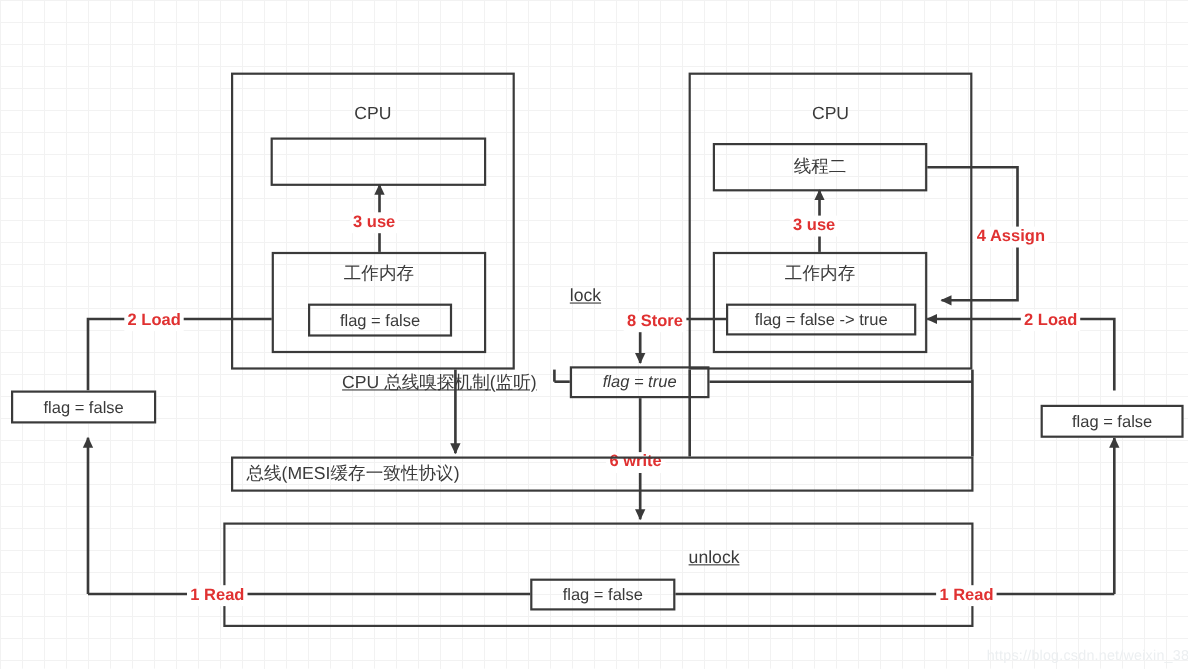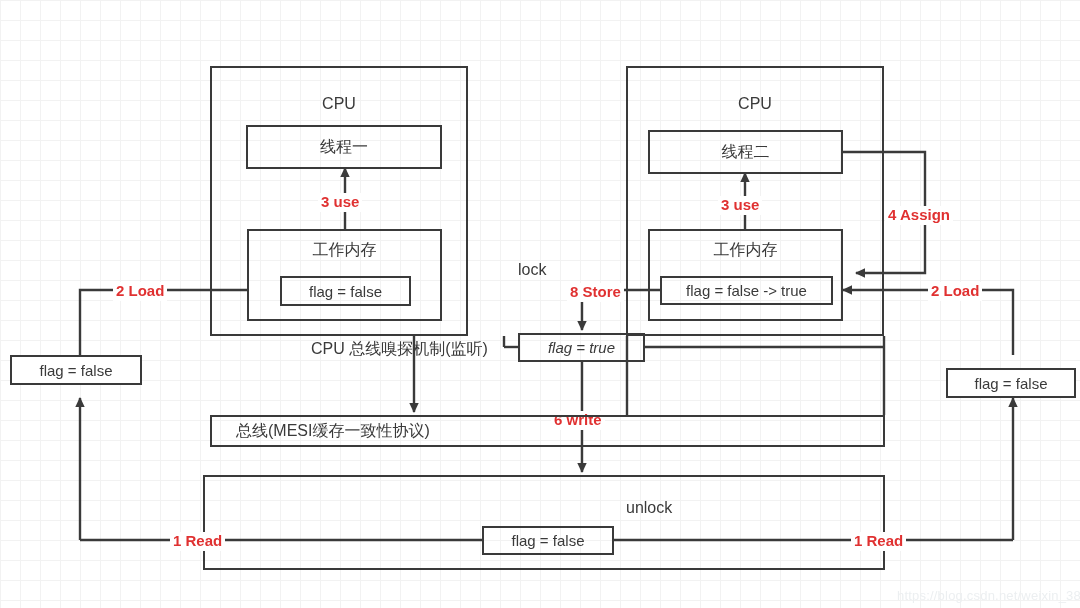--- a/index.html
+++ b/index.html
@@ -55,20 +55,21 @@
     padding: 1px 3px;
     line-height: 1.1;
   }
   .plainlbl {
     position: absolute;
     color: #3a3a3a;
     font-size: 15px;
     white-space: nowrap;
     background: transparent;
     line-height: 1.1;
+    text-decoration: underline;
   }
   .watermark {
     position: absolute;
     color: #eceff1;
     font-size: 13px;
     white-space: nowrap;
     letter-spacing: 0.2px;
   }
 </style>
 </head>
@@ -114,21 +115,20 @@
       <line x1="645" y1="347" x2="884" y2="347"></line>
       <line x1="518" y1="347" x2="504" y2="347"></line>
       <path d="M504,347 L504,336"></path>
     </g>
   </svg>
 
   <div class="box" style="left:210px; top:66px; width:258px; height:270px;"></div>
   <div class="lbl centered" style="left:210px; top:93px; width:258px; height:22px; font-size:16px;">CPU</div>
 
   <div class="box" style="left:246px; top:125px; width:196px; height:44px;"></div>
-  <div class="lbl centered" style="left:246px; top:125px; width:196px; height:44px; font-size:16px;">线程一</div>
 
   <div class="redlbl" style="left:318px; top:193px;">3 use</div>
 
   <div class="box" style="left:247px; top:229px; width:195px; height:92px;"></div>
   <div class="lbl centered" style="left:247px; top:238px; width:195px; height:24px; font-size:16px;">工作内存</div>
   <div class="box" style="left:280px; top:276px; width:131px; height:30px;"></div>
   <div class="lbl centered" style="left:280px; top:276px; width:131px; height:30px; font-size:15px;">flag = false</div>
 
   <div class="box" style="left:626px; top:66px; width:258px; height:270px;"></div>
   <div class="lbl centered" style="left:626px; top:93px; width:258px; height:22px; font-size:16px;">CPU</div>
@@ -151,21 +151,21 @@
   <div class="redlbl" style="left:567px; top:283px;">8 Store</div>
 
   <div class="box" style="left:518px; top:333px; width:127px; height:29px;"></div>
   <div class="lbl centered" style="left:518px; top:333px; width:127px; height:29px; font-size:15px;font-style:italic;">flag = true</div>
 
   <div class="redlbl" style="left:551px; top:411px;">6 write</div>
 
   <div class="plainlbl" style="left:311px; top:340px; font-size:16px;">CPU 总线嗅探机制(监听)</div>
 
   <div class="box" style="left:210px; top:415px; width:675px; height:32px;"></div>
-  <div class="lbl" style="left:224px; top:421px; font-size:16px; display:flex; align-items:center; height:20px;margin-left:12px;">总线(MESI缓存一致性协议)</div>
+  <div class="lbl" style="left:224px; top:421px; font-size:16px; display:flex; align-items:center; height:20px;">总线(MESI缓存一致性协议)</div>
 
   <div class="box" style="left:203px; top:475px; width:682px; height:95px;"></div>
   <div class="box" style="left:482px; top:526px; width:132px; height:29px;"></div>
   <div class="lbl centered" style="left:482px; top:526px; width:132px; height:29px; font-size:15px;">flag = false</div>
 
   <div class="redlbl" style="left:113px; top:282px;">2 Load</div>
 
   <div class="box" style="left:10px; top:355px; width:132px; height:30px; background:#ffffff;"></div>
   <div class="lbl centered" style="left:10px; top:355px; width:132px; height:30px; font-size:15px;">flag = false</div>
 

